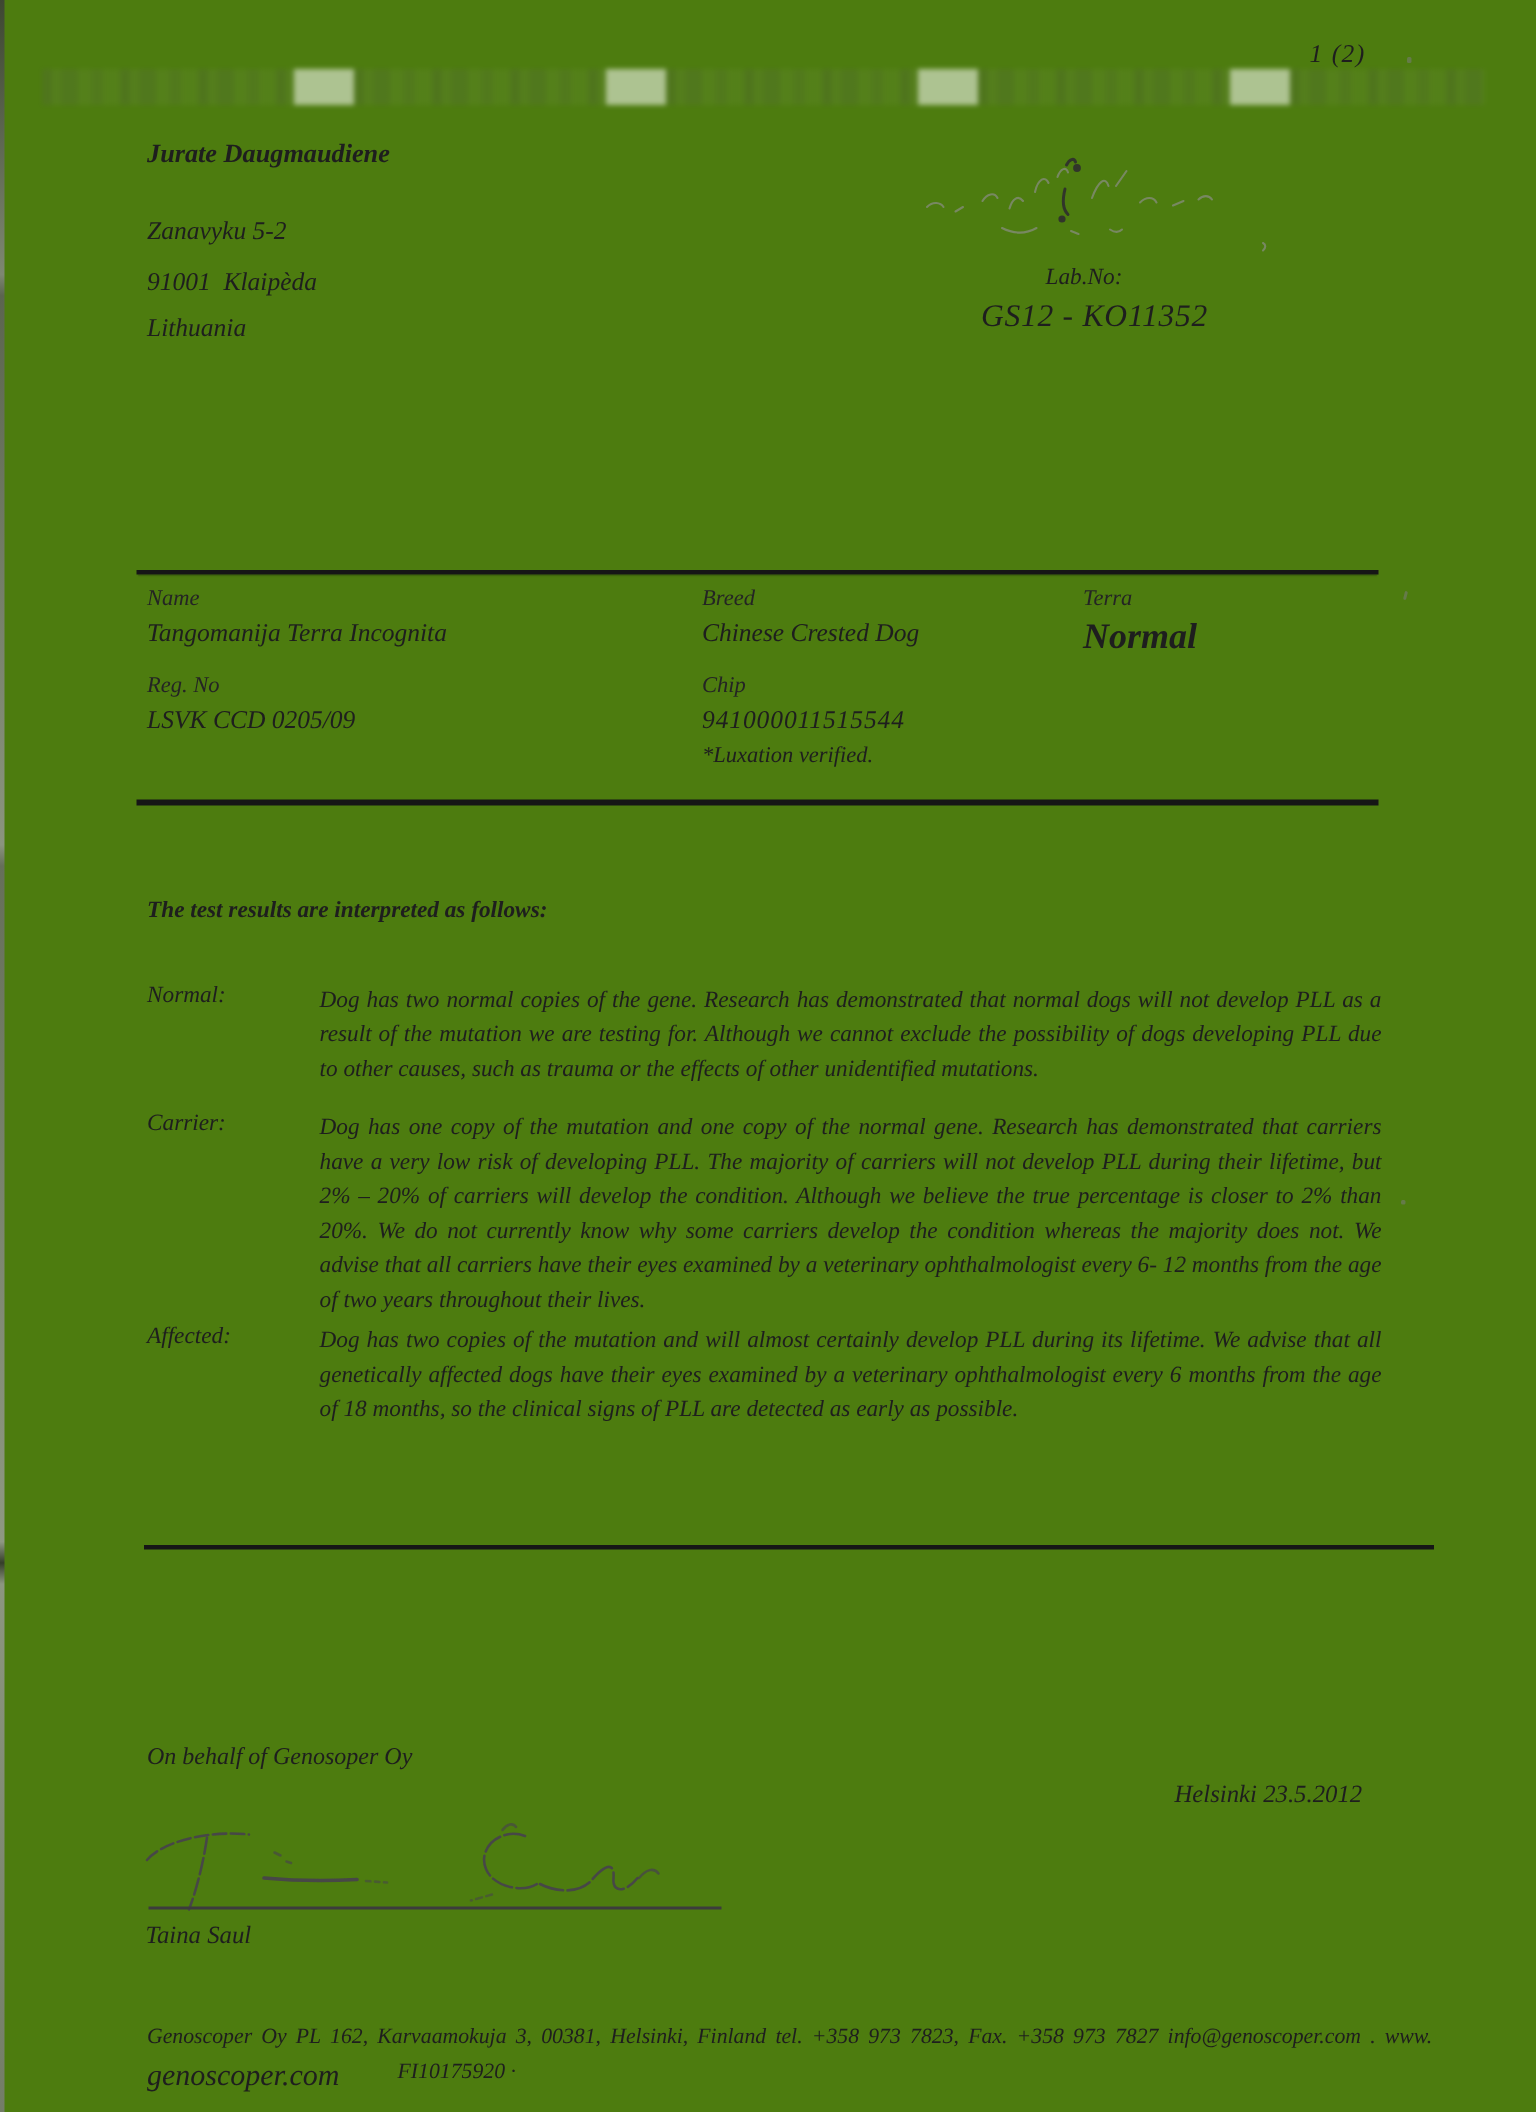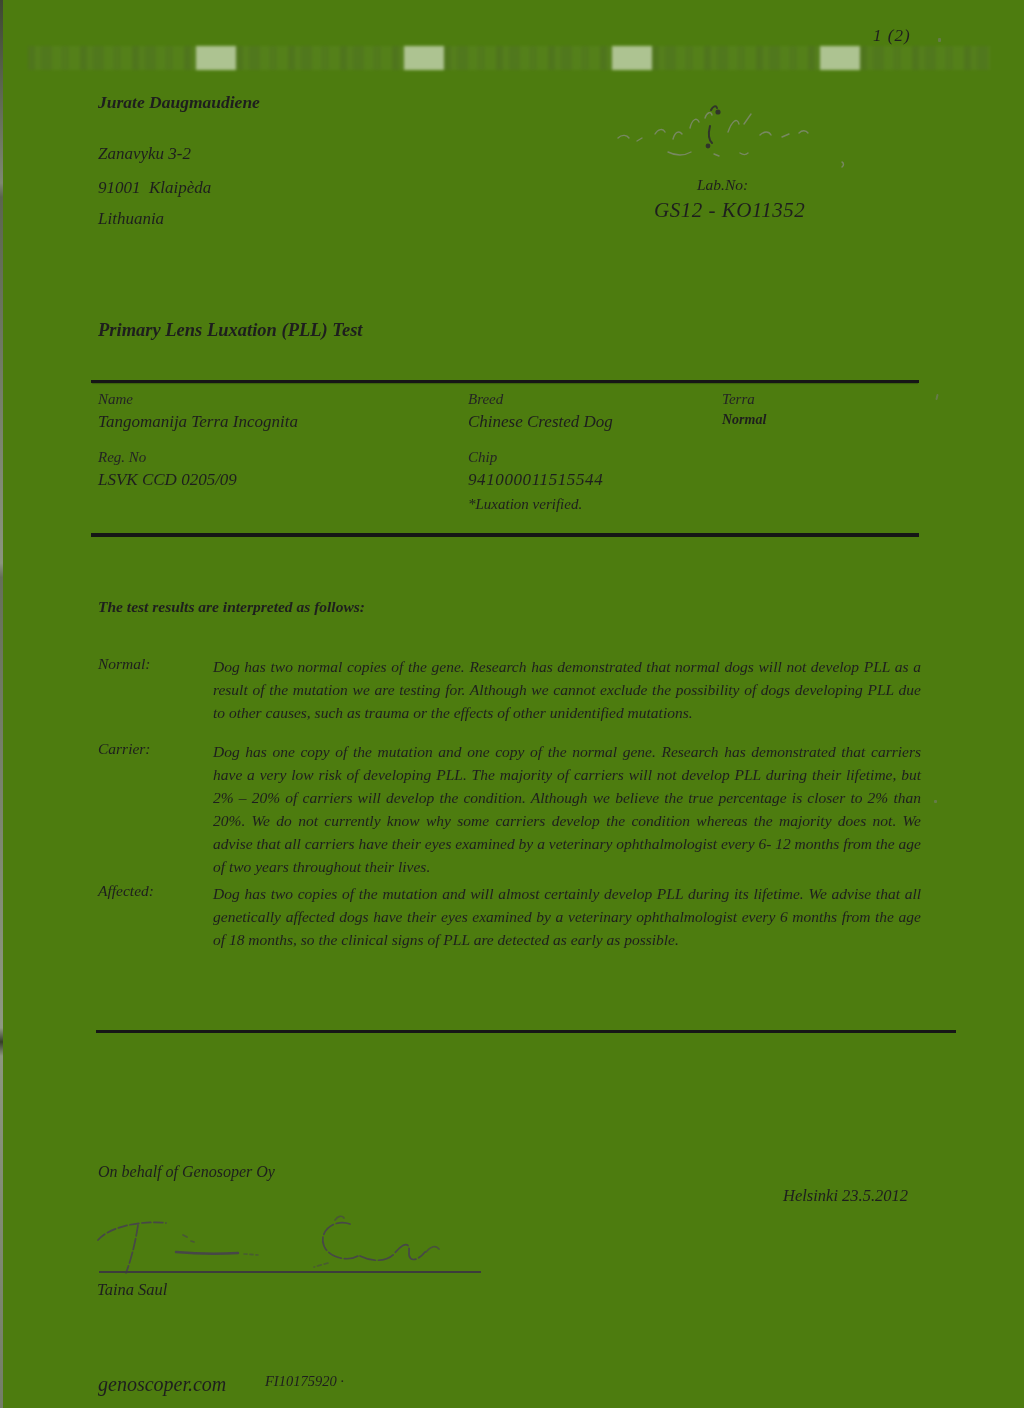--- a/index.html
+++ b/index.html
@@ -39,21 +39,21 @@
   .doc-title{left:98px;top:320px;font-size:18.5px;font-weight:bold;}
   .rule{position:absolute;background:#161616;}
   .rule-top{left:91px;top:380px;width:828px;height:3px;box-shadow:0 2px 1px -1px rgba(0,0,0,.25);}
   .rule-bottom{left:91px;top:533px;width:828px;height:4px;}
   .rule-mid{left:96px;top:1030px;width:860px;height:3px;}
   .col-name{left:98px;} .col-breed{left:468px;} .col-result{left:722px;}
   .t-label{position:absolute;font-size:15px;color:#242424;}
   .t-value{position:absolute;font-size:17px;}
   .row-head{top:391px;} .row-val{top:412px;text-align:right;}
   .row-head2{top:449px;} .row-val2{top:470px;}
-  .result-value{font-weight:bold;font-size:14px;}
+  .result-value{font-weight:bold;font-size:24px;}
   .chip-number{letter-spacing:.6px;}
   .chip-note{position:absolute;left:468px;top:496px;font-size:15px;}
   .interp-heading{left:98px;top:598px;font-size:15.5px;font-weight:bold;}
   .interp-label{position:absolute;left:98px;font-size:15.5px;}
   .interp-text{position:absolute;left:213px;width:708px;font-size:15.5px;line-height:23px;text-align:justify;}
   .i0{top:655px;} .i1{top:740px;} .i2{top:882px;}
   .on-behalf{left:98px;top:1163px;font-size:16px;}
   .place-date{left:783px;top:1186px;font-size:16.5px;}
   .signature{left:88px;top:1208px;width:400px;height:72px;}
   .sig-line{position:absolute;left:99px;top:1271px;width:382px;height:2px;background:#3c3c3c;}
@@ -68,21 +68,21 @@
 <div class="page">
 
   <div class="edge-line"></div>
   <div class="ghost-band"></div>
   <div class="speck speck1"></div>
   <div class="speck speck2"></div>
   <div class="speck speck3"></div>
 
   <div class="abs page-number">1 (2)</div>
   <div class="abs recipient-name">Jurate Daugmaudiene</div>
-  <div class="abs addr addr1">Zanavyku 3-2</div>
+  <div class="abs addr addr1">Zanavyku 5-2</div>
   <div class="abs addr addr2">91001  Klaipèda</div>
   <div class="abs addr addr3">Lithuania</div>
 
   <svg class="abs stamp" viewBox="0 0 250 72" fill="none">
     <g stroke="#8f8f8f" stroke-width="1.4" stroke-linecap="round" opacity="0.65">
       <path d="M8,42 c4,-4 9,-3 11,0"></path>
       <path d="M27,45 l5,-3"></path>
       <path d="M45,38 c3,-5 8,-6 10,-2"></path>
       <path d="M63,43 c2,-7 6,-9 9,-5"></path>
       <path d="M80,32 c2,-9 7,-11 9,-6"></path>
@@ -101,21 +101,20 @@
       <path d="M101,14 c2,-4 5,-5 6,-2"></path>
       <path d="M100,30 c-2,8 -1,14 2,17"></path>
       <circle cx="108" cy="16" r="1.6" fill="#2e2e2e"></circle>
       <circle cx="98" cy="50" r="1.4" fill="#2e2e2e"></circle>
     </g>
   </svg>
 
   <div class="abs lab-label">Lab.No:</div>
   <div class="abs lab-number">GS12 - KO11352</div>
 
-  <div class="abs doc-title">Primary Lens Luxation (PLL) Test</div>
 
   <div class="rule rule-top"></div>
 
   <div class="t-label row-head col-name">Name</div>
   <div class="t-label row-head col-breed">Breed</div>
   <div class="t-label row-head col-result">Terra</div>
 
   <div class="t-value row-val col-name">Tangomanija Terra Incognita</div>
   <div class="t-value row-val col-breed">Chinese Crested Dog</div>
   <div class="t-value row-val col-result result-value">Normal</div>
@@ -157,16 +156,17 @@
       <path d="M262,16 c-16,-6 -32,8 -26,22 c5,12 24,16 34,10" stroke-dasharray="14 3"></path>
       <path d="M272,48 c12,6 26,6 34,-2 c8,-10 16,-14 15,-2 c-1,10 8,10 16,0" stroke-dasharray="16 3"></path>
       <path d="M338,44 c5,-6 10,-7 13,-3" opacity=".8"></path>
       <path d="M247,12 c3,-4 7,-5 9,-2" opacity=".7"></path>
       <path d="M240,55 l-14,4" opacity=".6" stroke-dasharray="4 3"></path>
     </g>
   </svg>
   <div class="sig-line"></div>
   <div class="abs signer-name">Taina Saul</div>
 
+  <div class="abs footer-line1">Genoscoper Oy PL 162, Karvaamokuja 3, 00381, Helsinki, Finland tel. +358 973 7823, Fax. +358 973 7827  info@genoscoper.com .  www.</div>
   <div class="abs footer-left">genoscoper.com</div>
   <div class="abs footer-right">FI10175920 ·</div>
 
 </div>
 
 </body></html>

